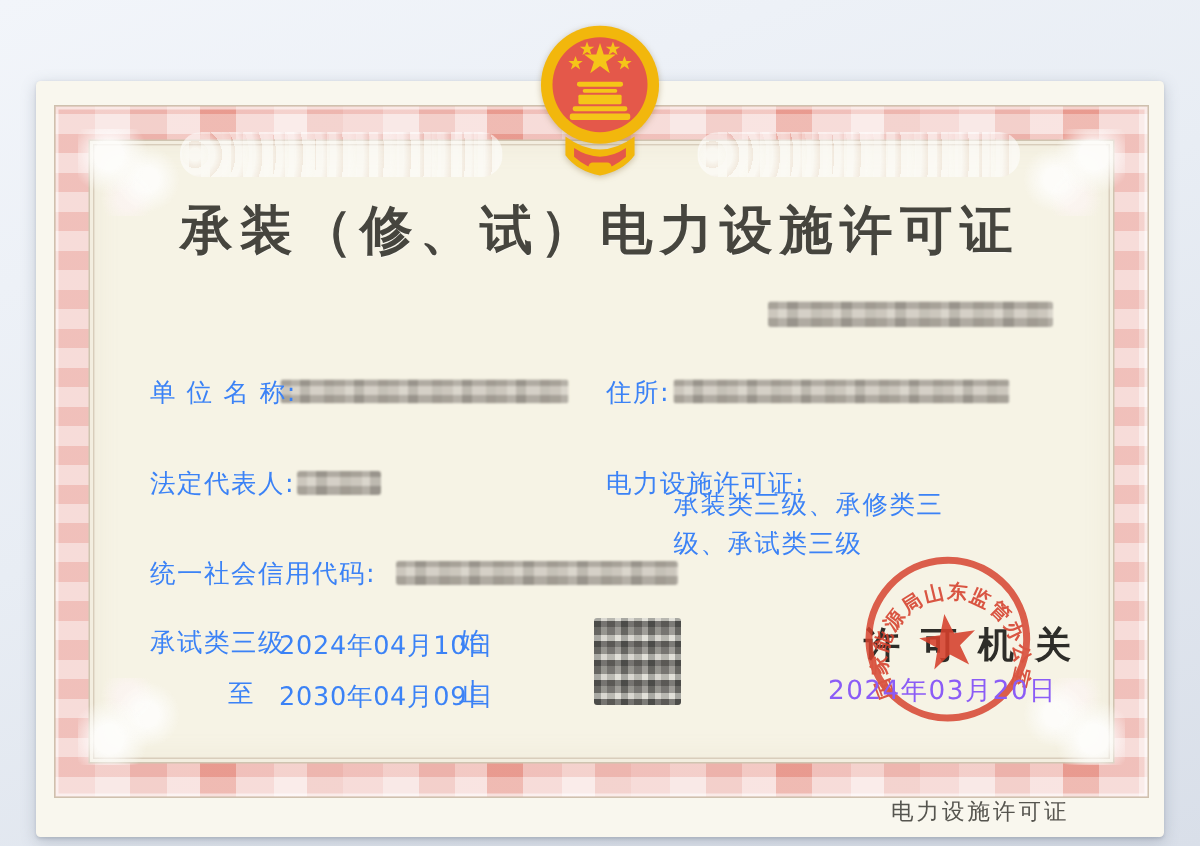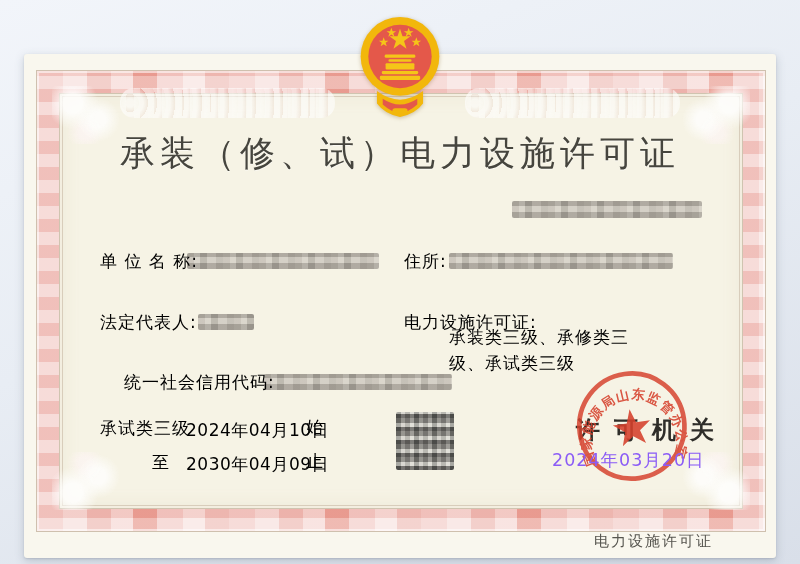--- a/index.html
+++ b/index.html
@@ -47,43 +47,43 @@
       radial-gradient(circle at 45% 80%, rgba(252,244,242,.9) 0 7px, rgba(255,255,255,0) 18px);
   }
   .co-tl{left:52px;top:86px;}
   .co-tr{left:676px;top:86px;transform:scaleX(-1);}
   .co-bl{left:52px;top:452px;transform:scaleY(-1);}
   .co-br{left:676px;top:452px;transform:scale(-1,-1);}
   .emblem{position:absolute;left:352px;top:12px;width:96px;height:112px;z-index:8;
     filter:drop-shadow(0 1px 2px rgba(120,90,30,.35));}
   .title{
     position:absolute;left:0;top:130px;width:800px;text-align:center;z-index:5;
-    font-size:35px;font-weight:400;letter-spacing:5px;color:#46453e;
+    font-size:35px;font-weight:700;letter-spacing:5px;color:#46453e;
     text-shadow:0 1px 0 rgba(255,255,255,.5);
   }
   .mosaic{
     position:absolute;border-radius:2px;z-index:5;filter:blur(.6px);opacity:.8;
     background:
       repeating-linear-gradient(0deg, rgba(120,115,108,.55) 0 6px, rgba(205,200,192,.55) 6px 12px),
       repeating-linear-gradient(90deg, #b6b0a7 0 7px, #ddd8cf 7px 13px, #8f8a82 13px 20px, #cfc9c0 20px 29px, #a49e95 29px 36px);
   }
   .mosaic-license{left:512px;top:201px;width:190px;height:17px;}
   .mosaic-unit{left:187px;top:253px;width:192px;height:16px;}
   .mosaic-addr{left:449px;top:253px;width:224px;height:16px;}
   .mosaic-rep{left:198px;top:314px;width:56px;height:16px;}
   .mosaic-code{left:264px;top:374px;width:188px;height:16px;}
   .field-label,.field-value{
-    position:absolute;z-index:5;font-size:17px;color:#000000;letter-spacing:1px;white-space:nowrap;
+    position:absolute;z-index:5;font-size:17px;color:#3b82f6;letter-spacing:1px;white-space:nowrap;
   }
   .lbl-unit{left:100px;top:250px;}
   .lbl-addr{left:404px;top:250px;}
   .lbl-rep{left:100px;top:311px;}
   .lbl-cat{left:404px;top:311px;}
   .val-cat{left:449px;top:324px;width:196px;white-space:normal;line-height:1.55;letter-spacing:1px;}
-  .lbl-code{left:100px;top:371px;margin-left:24px;}
+  .lbl-code{left:100px;top:371px;}
   .lbl-valid-from{left:100px;top:417px;}
   .val-date-from{left:186px;top:419px;letter-spacing:.5px;}
   .suf-start{left:306px;top:416px;}
   .lbl-to{left:152px;top:451px;}
   .val-date-to{left:186px;top:453px;letter-spacing:.5px;}
   .suf-end{left:306px;top:450px;}
   .qr{
     position:absolute;left:396px;top:412px;width:58px;height:58px;z-index:5;opacity:.85;border-radius:2px;
     background:
       repeating-linear-gradient(0deg, rgba(40,40,40,.65) 0 4px, rgba(220,220,215,.6) 4px 8px, rgba(90,90,88,.6) 8px 13px),

